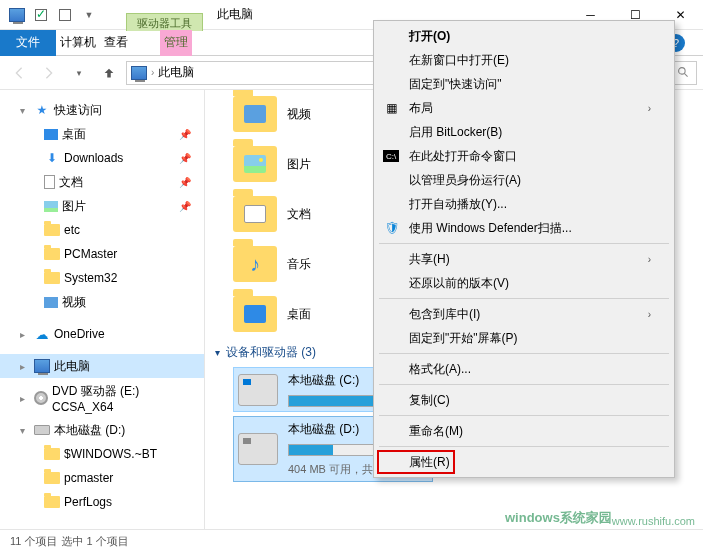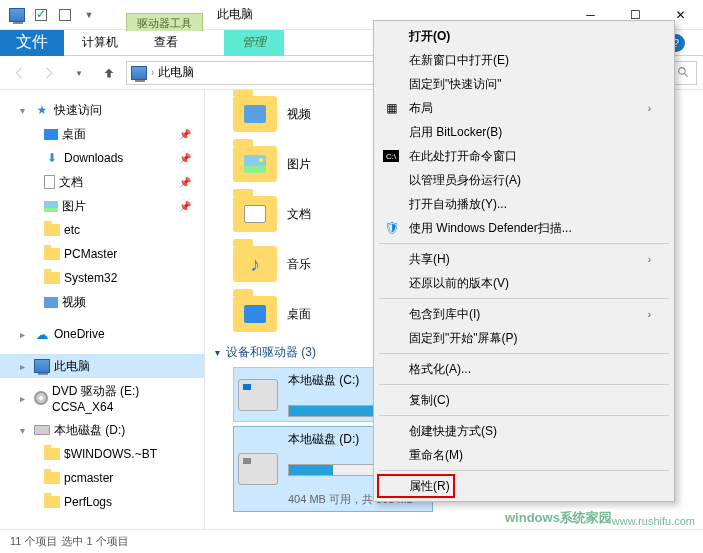--- a/index.html
+++ b/index.html
@@ -10,23 +10,23 @@
 .qat { display: flex; align-items: center; gap: 2px; padding: 0 6px; }
 .qat-btn { width: 22px; height: 22px; display: flex; align-items: center; justify-content: center; }
 .tabgroup { display: flex; align-items: flex-end; height: 33px; margin-left: 20px; }
 .rib-extra { background: #d0e7b0; border: 1px solid #a8cc7a; border-bottom: none; padding: 2px 10px 0; font-size: 11px; color: #4a6a2a; }
 .rib-title { margin-left: 14px; font-size: 12px; }
 .winctrl { margin-left: auto; display: flex; }
 .winbtn { width: 45px; height: 30px; display: flex; align-items: center; justify-content: center; cursor: pointer; }
 
 
 .ribbon { height: 26px; display: flex; align-items: center; border-bottom: 1px solid #d0d0d0; }
-.filetab { background: #1979ca; color: #fff; padding: 0 16px; height: 26px; display: flex; align-items: center; font-size: 16px; }
-.rtab { padding: 0 18px; height: 26px; display: flex; align-items: center; cursor: pointer; }
-.rtab.context { background: #5eead4; color: #4a6a2a; margin-left: 10px; font-style: italic; }
+.filetab { background: #1979ca; color: #fff; padding: 0 16px; height: 26px; display: flex; align-items: center; font-size: 12px; }
+.rtab { padding: 0 4px; height: 26px; display: flex; align-items: center; cursor: pointer; }
+.rtab.context { background: #f9a8d4; color: #4a6a2a; margin-left: 10px; }
 .help { margin-left: auto; margin-right: 10px; width: 18px; height: 18px; border-radius: 50%; background: #1979ca; color: #fff; display: flex; align-items: center; justify-content: center; font-size: 11px; }
 
 
 .addrbar { height: 34px; display: flex; align-items: center; padding: 4px 6px; gap: 4px; border-bottom: 1px solid #e5e5e5; }
 .navbtn { width: 26px; height: 26px; display: flex; align-items: center; justify-content: center; border-radius: 2px; }
 .navbtn.disabled { opacity: .4; }
 .addrbox { flex: 1; height: 24px; border: 1px solid #ccc; display: flex; align-items: center; padding: 0 4px; gap: 4px; }
 .pc-icon { width: 16px; height: 14px; background: linear-gradient(#5aa0e0,#3a7acc); border: 1px solid #2a5a9a; position: relative; }
 .pc-icon::after { content: ""; position: absolute; bottom: -3px; left: 3px; width: 10px; height: 2px; background: #888; }
 .searchbox { width: 28px; height: 24px; border: 1px solid #ccc; display: flex; align-items: center; justify-content: center; }
@@ -62,21 +62,21 @@
 .bigfolder .inner.pic::after { content: ""; position: absolute; top: 3px; right: 3px; width: 4px; height: 4px; background: #ffeb3b; border-radius: 50%; }
 .bigfolder .inner.doc { background: #fff; border: 1px solid #999; }
 .bigfolder .inner.mus { background: transparent; color: #2e8ae6; font-size: 20px; display: flex; align-items: center; justify-content: center; }
 
 .drive-item { display: flex; align-items: center; gap: 10px; margin-left: 18px; padding: 4px; width: 200px; }
 .drive-item.sel { background: #cce8ff; border: 1px solid #99d1ff; }
 .drive-item.selctx { background: #cce8ff; border: 1px solid #7ab8e8; }
 .drive-ico { width: 40px; height: 32px; background: #e0e0e0; border: 1px solid #aaa; border-radius: 3px; position: relative; }
 .drive-ico::after { content: ""; position: absolute; left: 4px; top: 4px; width: 8px; height: 6px; background: #0078d7; }
 .drive-ico.generic::after { background: #888; }
-.drive-info { display: flex; flex-direction: column; gap: 16px; flex: 1; }
+.drive-info { display: flex; flex-direction: column; gap: 6px; flex: 1; }
 .drive-bar { height: 12px; border: 1px solid #aaa; background: #eee; position: relative; }
 .drive-bar .fill { position: absolute; left: 0; top: 0; bottom: 0; background: #26a0da; }
 .drive-sub { color: #666; font-size: 11px; }
 
 
 .ctxmenu { position: absolute; left: 373px; top: 20px; width: 302px; background: #f0f0f0; border: 1px solid #bebebe; box-shadow: 4px 4px 6px rgba(0,0,0,.2); padding: 3px; z-index: 100; }
 .ctx-item { display: flex; align-items: center; height: 24px; padding: 0 20px 0 32px; cursor: pointer; position: relative; font-size: 12px; }
 .ctx-item .ic { position: absolute; left: 6px; width: 18px; height: 18px; display: flex; align-items: center; justify-content: center; }
 .ctx-item .arr { margin-left: auto; font-size: 10px; color: #555; }
 .ctx-sep { height: 1px; background: #d0d0d0; margin: 3px 2px; }
@@ -355,21 +355,20 @@
   <div class="ctx-item">
     <span>包含到库中(I)</span>
     <span class="arr">›</span>
   </div>
   <div class="ctx-item">固定到"开始"屏幕(P)</div>
   <div class="ctx-sep"></div>
   <div class="ctx-item">格式化(A)...</div>
   <div class="ctx-sep"></div>
   <div class="ctx-item">复制(C)</div>
   <div class="ctx-sep"></div>
-  <div class="ctx-item">创建快捷方式(S)</div>
   <div class="ctx-item">重命名(M)</div>
   <div class="ctx-sep"></div>
   <div class="ctx-item">属性(R)</div>
   <div class="ctx-highlight" style="left:3px;bottom:3px;width:78px;height:24px"></div>
 </div>
 
 <div class="watermark">
   <b>windows系统家园</b>
   <span>www.rushifu.com</span>
 </div>

